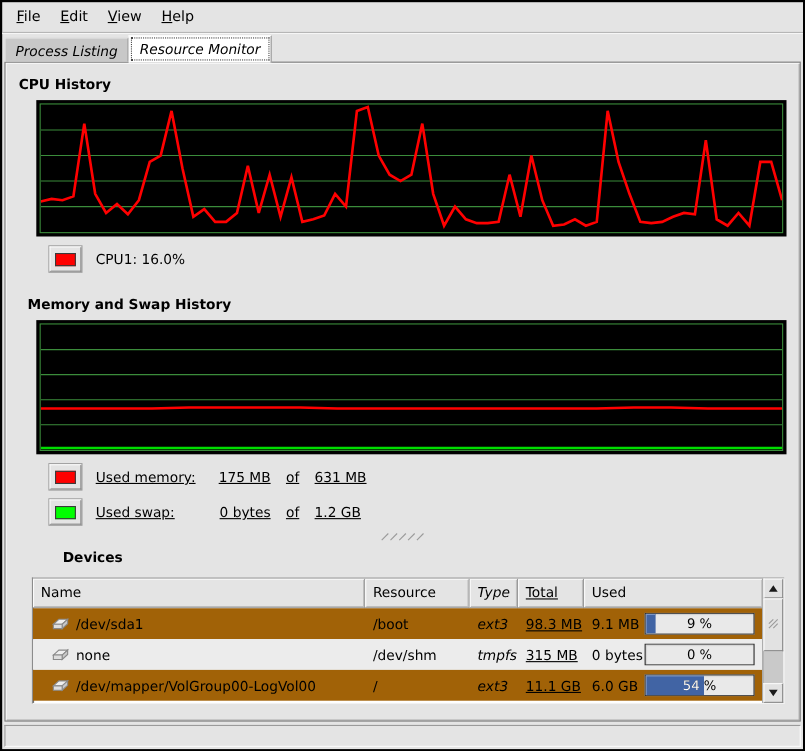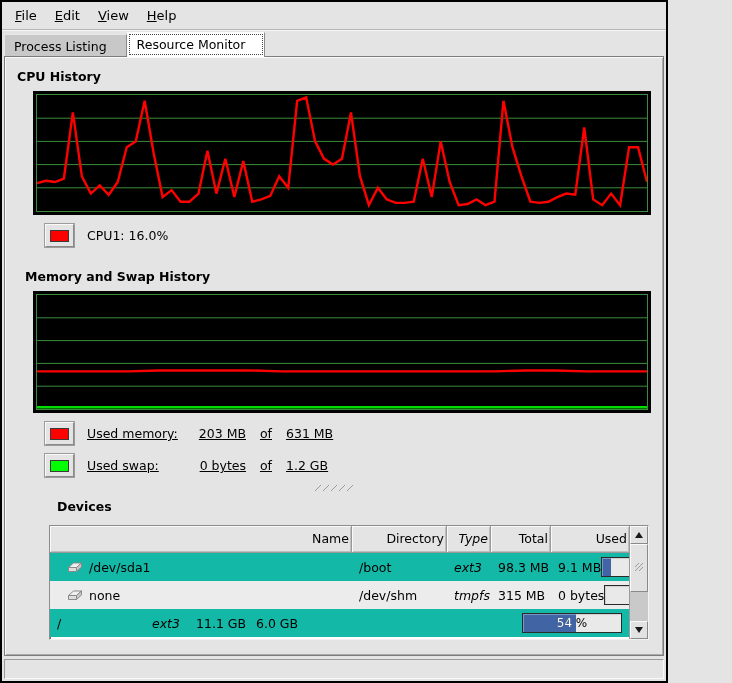--- a/index.html
+++ b/index.html
@@ -4,21 +4,21 @@
 <style>
   * { box-sizing: border-box; margin: 0; padding: 0; }
   html,body { width: 732px; height: 683px; }
   body {
     font-family: "DejaVu Sans", "Liberation Sans", sans-serif;
     font-size: 12.5px;
     color: #000;
     background: #e4e4e4;
   }
   .window {
-    width: 668px; height: 683px;
+    width: 732px; height: 683px;
     border: 2px solid #000;
     background: #e4e4e4;
     display: flex; flex-direction: column;
   }
 
   
   .menubar {
     height: 28px; flex: 0 0 28px;
     display: flex; align-items: center;
     padding: 0 4px;
@@ -35,25 +35,26 @@
 
   
   .tabstrip {
     flex: 0 0 26px; height: 26px;
     display: flex; align-items: flex-end;
     padding-left: 2px;
     position: relative;
     z-index: 2;
   }
   .tab {
-    padding: 4px 19px 4px 9px;
+    padding: 4px 9px 4px 9px;
     border: 1px solid #8a8a8a;
     border-bottom: none;
     position: relative;
     white-space: nowrap;
+    font-style: italic;
   }
   .tab.inactive {
     background: #c8c8c8;
     height: 22px;
     border-top-color: #e8e8e8;
     border-left-color: #e8e8e8;
   }
   .tab.active {
     background: #ffffff;
     height: 25px;
@@ -109,46 +110,45 @@
   .cpu-legend-text { margin-left: 0; }
 
   .mem-title { margin-top: 22px; margin-left: 12px; }
 
   
   .pane-grip { height: 10px; display: flex; justify-content: center; align-items: center; margin-top: 6px; }
 
   
   .devices-title { margin-top: 6px; margin-left: 44px; }
   .table-frame {
-    margin: 4px 6px 2px 36px;
+    margin: 4px 6px 2px 16px;
     border: 1px solid #8c8c8c;
     border-bottom-color: #f2f2f2; border-right-color: #f2f2f2;
     box-shadow: inset 1px 1px 0 #6f6f6f;
     background: #fff;
     display: flex;
     height: 115px;
-    text-align: right;
   }
   .table-main { flex: 1 1 auto; display: flex; flex-direction: column; overflow: hidden; }
   .thead { display: flex; flex: 0 0 27px; }
   .th {
     background: #e4e4e4;
     border-right: 1px solid #9a9a9a;
     border-bottom: 1px solid #9a9a9a;
     box-shadow: inset 1px 1px 0 #fafafa, inset -1px -1px 0 #bdbdbd;
     padding: 5px 2px 0 7px;
     white-space: nowrap; overflow: hidden;
   }
-  .tr { display: flex; flex: 0 0 28px; align-items: center; background: #14b8a6; }
+  .tr { display: flex; flex: 0 0 28px; align-items: center; background: #a16207; }
   .tr.alt { background: #ececec; }
   .td { padding: 0 2px 0 7px; white-space: nowrap; overflow: hidden; display: flex; align-items: center; }
   .col-name { width: 302px; flex: 0 0 302px; }
   .col-dir  { width: 95px;  flex: 0 0 95px; }
   .col-type { width: 44px;  flex: 0 0 44px; font-style: italic; }
-  .col-total{ width: 60px;  flex: 0 0 60px; }
+  .col-total{ width: 60px;  flex: 0 0 60px; text-decoration: underline; }
   .col-used { flex: 1 1 auto; border-right: none; }
   .td.col-name { padding-left: 16px; }
   .dev-icon { margin-right: 6px; flex: 0 0 auto; }
   .used-cell { display: flex; align-items: center; justify-content: space-between; padding-right: 7px; }
   .used-text { flex: 0 0 auto; }
 
   
   .pbar {
     position: relative;
     width: 100px; height: 20px;
@@ -255,21 +255,21 @@
           <polyline points="0.00,98.50 5.00,98.50 10.00,98.50 15.00,98.50 20.00,98.50 25.00,98.50 30.00,98.50 35.00,98.50 40.00,98.50 45.00,98.50 50.00,98.50 55.00,98.50 60.00,98.50 65.00,98.50 70.00,98.50 75.00,98.50 80.00,98.50 85.00,98.50 90.00,98.50 95.00,98.50 100.00,98.50" fill="none" stroke="#00dd00" stroke-width="2.4" vector-effect="non-scaling-stroke"></polyline>
         </svg>
     </div>
 
     <div class="legend-row">
       <span class="swatch-btn">
         <span class="swatch" style="background: rgb(255, 0, 0);"></span>
       </span>
       <span class="legend-label-grid">
         <span>Used memory:</span>
-        <span class="val">203 MB</span>
+        <span class="val">175 MB</span>
         <span class="of">of</span>
         <span>631 MB</span>
       </span>
     </div>
 
     <div class="legend-row">
       <span class="swatch-btn">
         <span class="swatch" style="background: rgb(0, 255, 0);"></span>
       </span>
       <span class="legend-label-grid">
@@ -291,21 +291,21 @@
         </g>
       </svg>
     </div>
 
     <div class="section-title devices-title">Devices</div>
 
     <div class="table-frame">
       <div class="table-main">
         <div class="thead">
           <div class="th col-name">Name</div>
-          <div class="th col-dir">Directory</div>
+          <div class="th col-dir">Resource</div>
           <div class="th col-type">Type</div>
           <div class="th col-total">Total</div>
           <div class="th col-used">Used</div>
         </div>
 
         <div class="tr">
           <div class="td col-name">
             <svg class="dev-icon" width="17" height="12">
               <path d="M2.5 6.5 L7.5 2 L15.5 2 L10.5 6.5 Z" fill="#f0f0f0" stroke="#8a8a8a"></path>
               <path d="M10.5 6.5 L15.5 2 L15.5 6 L10.5 10.5 Z" fill="#c9c9c9" stroke="#8a8a8a"></path>
@@ -344,20 +344,28 @@
             <span class="used-text">0 bytes</span>
             <span class="pbar">
               <span class="pbar-fill" style="width: 0%;"></span>
               <span class="pbar-text dark">0 %</span>
               <span class="pbar-clip" style="width: 0%;"></span>
             </span>
           </div>
         </div>
 
         <div class="tr">
+          <div class="td col-name">
+            <svg class="dev-icon" width="17" height="12">
+              <path d="M2.5 6.5 L7.5 2 L15.5 2 L10.5 6.5 Z" fill="#f0f0f0" stroke="#8a8a8a"></path>
+              <path d="M10.5 6.5 L15.5 2 L15.5 6 L10.5 10.5 Z" fill="#c9c9c9" stroke="#8a8a8a"></path>
+              <path d="M2.5 6.5 L10.5 6.5 L10.5 10.5 L2.5 10.5 Z" fill="#dedede" stroke="#8a8a8a"></path>
+            </svg>
+            <span>/dev/mapper/VolGroup00-LogVol00</span>
+          </div>
           <div class="td col-dir">/</div>
           <div class="td col-type">ext3</div>
           <div class="td col-total">11.1 GB</div>
           <div class="td col-used used-cell">
             <span class="used-text">6.0 GB</span>
             <span class="pbar">
               <span class="pbar-fill" style="width: 54%;"></span>
               <span class="pbar-text dark">54 %</span>
               <span class="pbar-clip" style="width: 54%;">
                   <span class="pbar-text">54 %</span>

